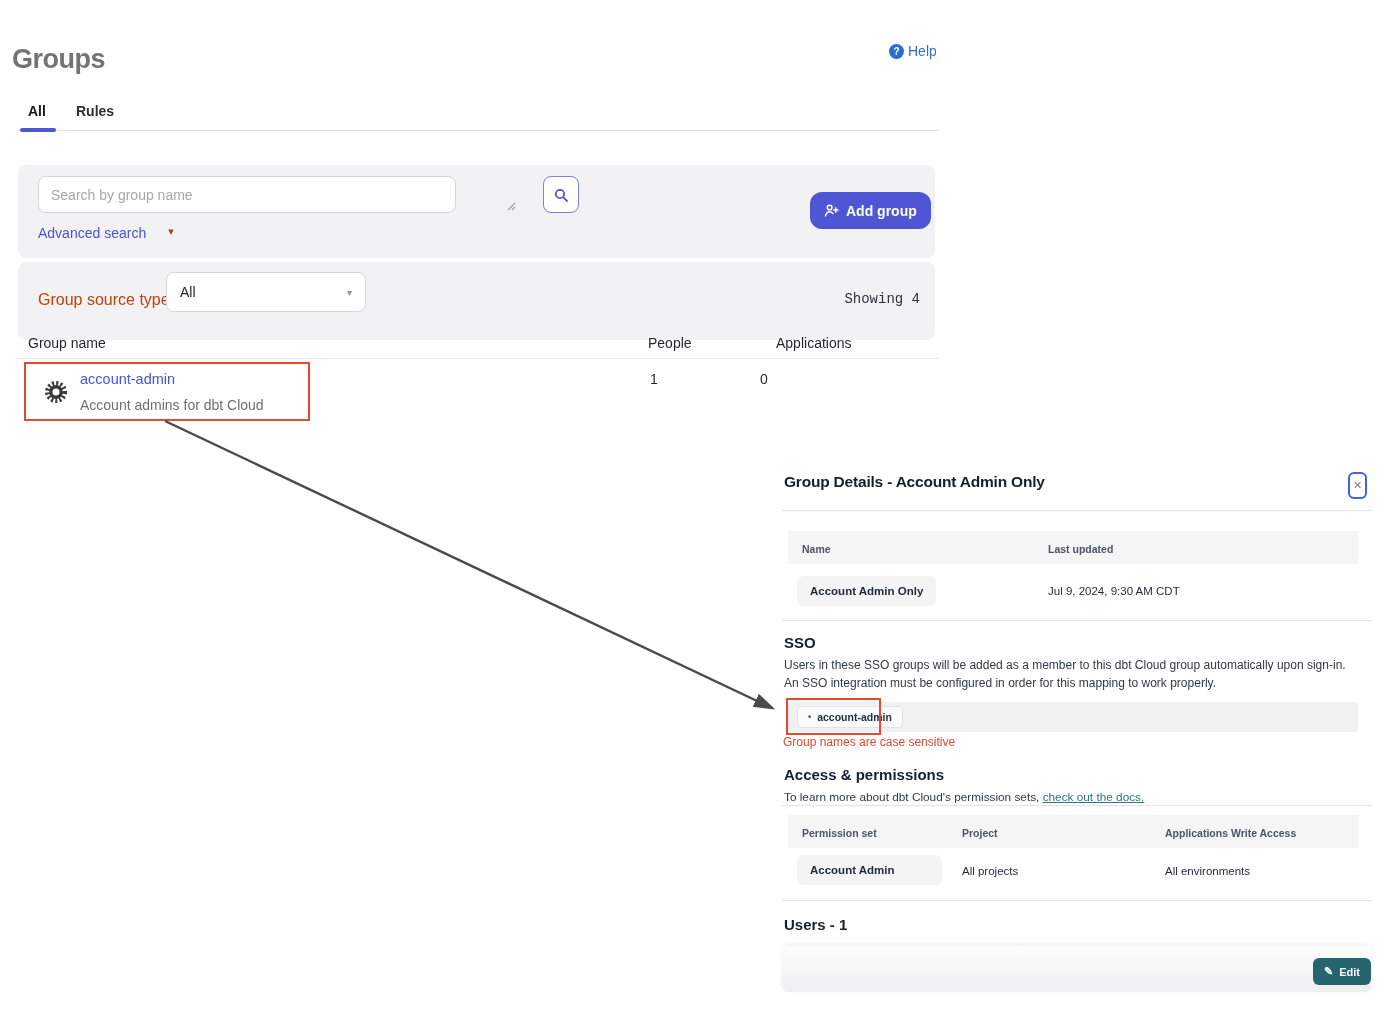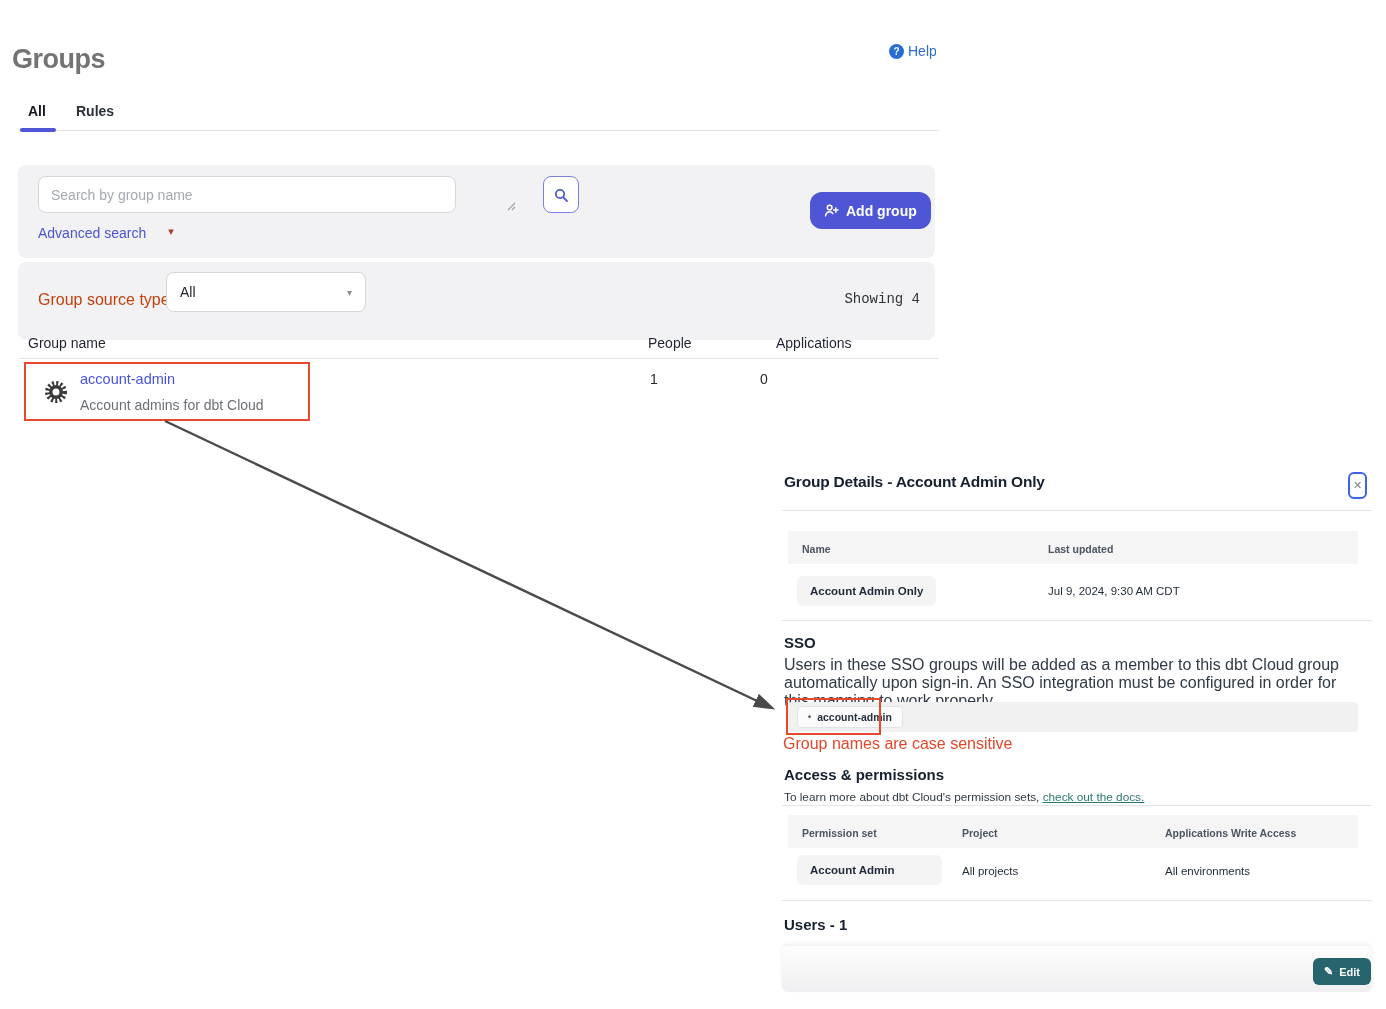--- a/index.html
+++ b/index.html
@@ -77,26 +77,26 @@
   .cell-chip { background:#f4f4f5; border-radius:6px; padding:9px 13px; font-size:11.5px; font-weight:700; color:#1f2937; }
   .chip-name { left:797px; top:576px; }
   .chip-perm { left:797px; top:855px; min-width:145px; }
   .cell-text { font-size:11.5px; color:#1f2937; }
   .cell-updated { left:1048px; top:585px; }
   .cell-project { left:962px; top:865px; }
   .cell-env { left:1165px; top:865px; }
 
   .section-h { font-size:15px; font-weight:700; color:#14202e; }
   .sso-h { left:784px; top:634px; }
-  .sso-desc { left:784px; top:656px; width:576px; font-size:16px; line-height:18px; color:#2f3a46; }
+  .sso-desc { left:784px; top:656px; width:576px; font-size:12px; line-height:18px; color:#2f3a46; }
   .sso-bar { left:788px; top:702px; width:570px; height:30px; background:#f1f1f2; border-radius:4px; }
   .sso-chip { left:797px; top:706px; height:22px; background:#fbfbfb; border:1px solid #e3e3e5; border-radius:4px;
               display:flex; align-items:center; gap:6px; padding:0 10px; font-size:10.5px; font-weight:600; color:#25303e; }
   .sso-chip .dot { font-size:9px; color:#39424d; }
-  .sso-warning { left:783px; top:735px; font-size:16px; color:#e0482d; }
+  .sso-warning { left:783px; top:735px; font-size:12px; color:#e0482d; }
 
   .access-h { left:784px; top:766px; }
   .access-desc { left:784px; top:790px; font-size:11.8px; color:#2f3a46; }
   .docs-link { color:#2c7873; text-decoration:underline; cursor:pointer; }
 
   .users-h { left:784px; top:916px; }
 
   .details-footer { left:782px; top:946px; width:590px; height:46px; border-radius:6px;
                     background:linear-gradient(#fdfdfd, #efeff1); box-shadow:0 -2px 4px rgba(0,0,0,0.07); }
   .edit-btn { left:1313px; top:958px; height:27px; padding:0 11px; background:#26646e; border:none; border-radius:6px;

